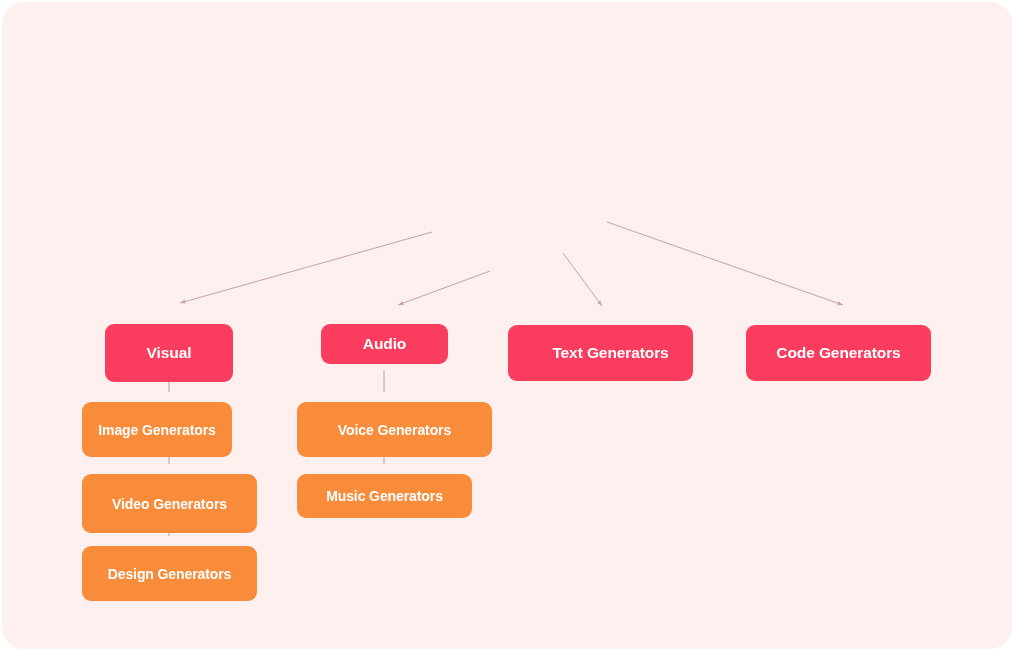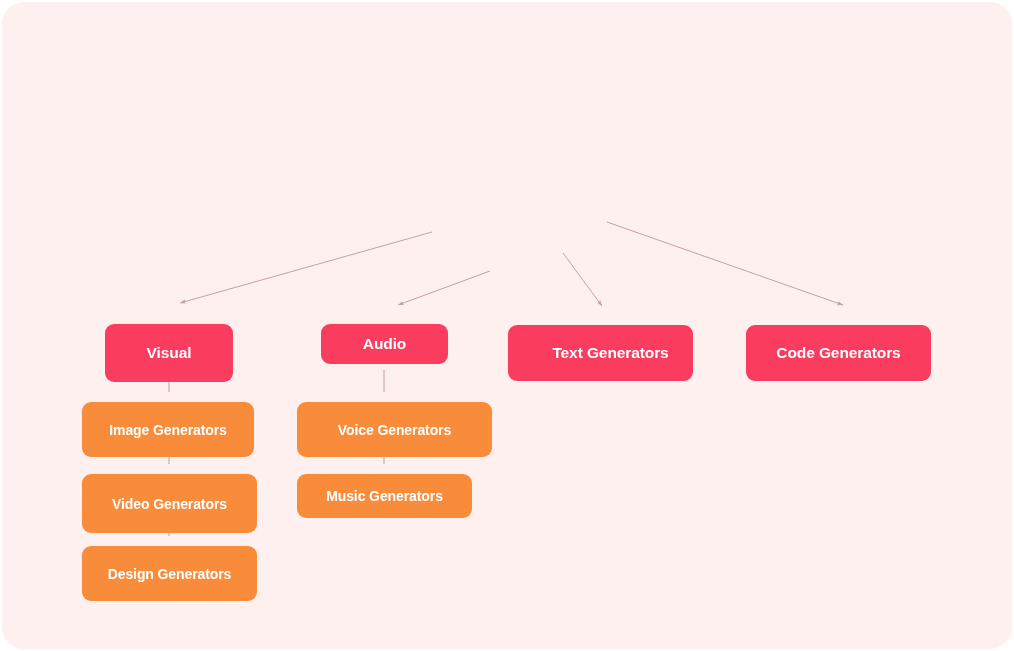--- a/index.html
+++ b/index.html
@@ -125,21 +125,21 @@
       </div>
       <div class="node level1" style="left: 321px; top: 314px; width: 127px; height: 40px;">
         <span>Audio</span>
       </div>
       <div class="node level1" style="left: 508px; top: 315px; width: 185px; height: 56px; padding-left: 28px;">
         <span>Text Generators</span>
       </div>
       <div class="node level1" style="left: 746px; top: 315px; width: 185px; height: 56px;">
         <span>Code Generators</span>
       </div>
-      <div class="node level2" style="left: 82px; top: 392px; width: 172px; height: 55px;">
+      <div class="node level2" style="left: 82px; top: 392px; width: 150px; height: 55px;">
         <span>Image Generators</span>
       </div>
       <div class="node level2" style="left: 82px; top: 464px; width: 175px; height: 59px;">
         <span>Video Generators</span>
       </div>
       <div class="node level2" style="left: 82px; top: 536px; width: 175px; height: 55px;">
         <span>Design Generators</span>
       </div>
       <div class="node level2" style="left: 297px; top: 392px; width: 195px; height: 55px;">
         <span>Voice Generators</span>

